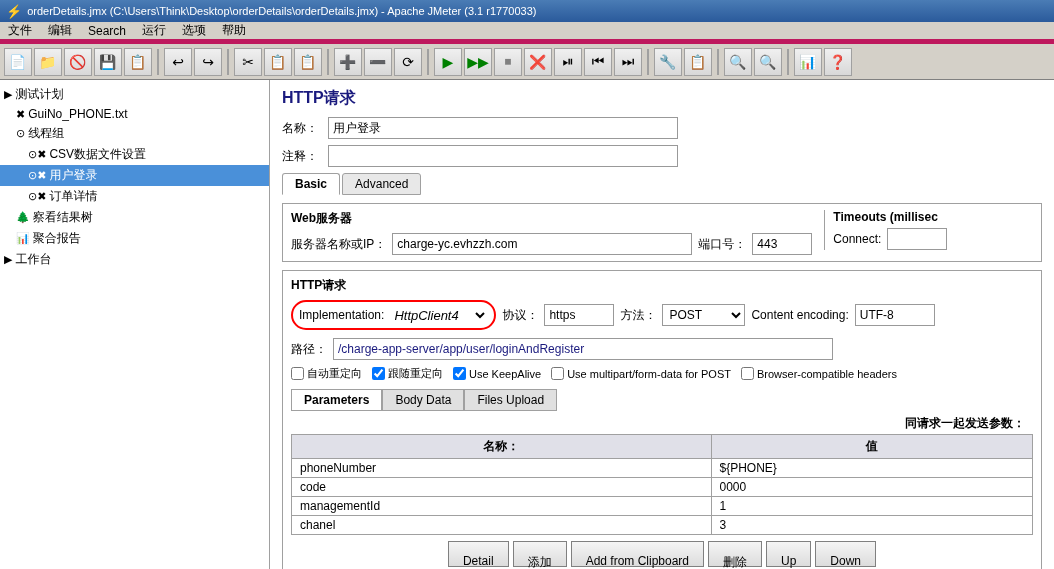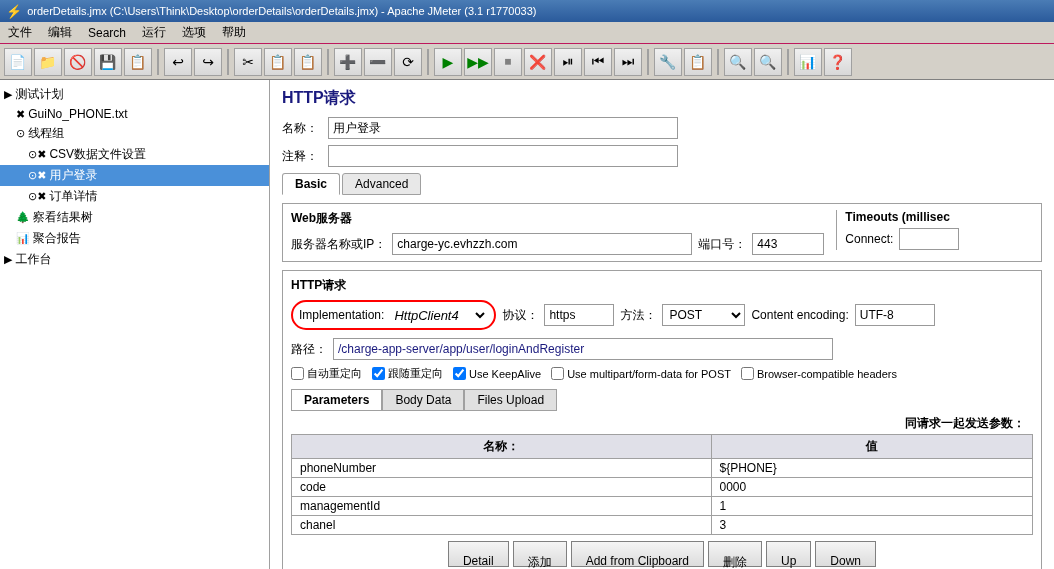--- a/index.html
+++ b/index.html
@@ -18,21 +18,21 @@
     .title-bar-icon { margin-right: 5px; font-size: 13px; }
 
     
     .menu-bar {
       background: #d4d0c8;
       padding: 2px 4px;
       display: flex;
       gap: 8px;
       height: 22px;
       align-items: center;
-      border-bottom: 1px solid #be185d;
+      border-bottom: 5px solid #be185d;
     }
     .menu-item {
       font-size: 12px;
       padding: 1px 4px;
       cursor: pointer;
     }
 
     
     .toolbar {
       background: #d4d0c8;
@@ -383,21 +383,21 @@
     </div>
 
     <div class="section-group">
       <div style="display:flex; align-items:flex-start; gap:8px;">
         <div>
           <div class="section-group-title">Web服务器</div>
           <div class="inline-group">
             <span>服务器名称或IP：</span>
             <input class="form-input" style="width: 300px;" value="charge-yc.evhzzh.com">
             <span>端口号：</span>
-            <input class="form-input" style="width: 72px;" value="443">
+            <input class="form-input" style="width: 60px;" value="443">
           </div>
         </div>
         <div class="timeouts-section">
           <div style="font-weight:bold; margin-bottom:4px;">Timeouts (millisec</div>
           <div class="inline-group">
             <span>Connect:</span>
             <input class="form-input" style="width: 60px;" value="">
           </div>
         </div>
       </div>

